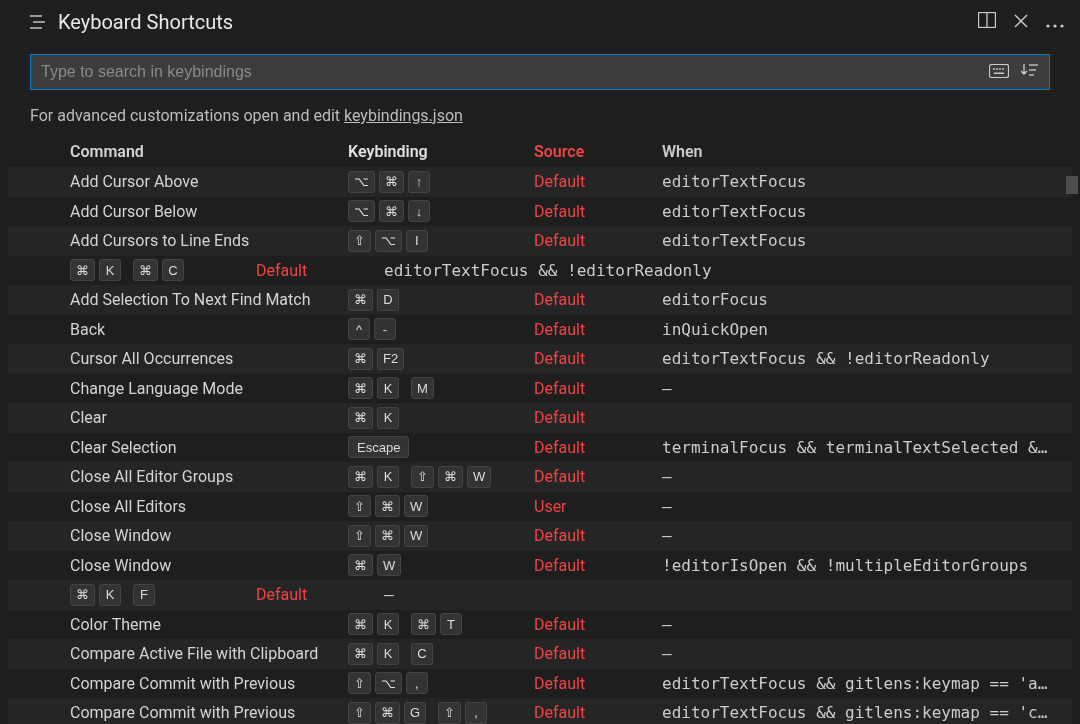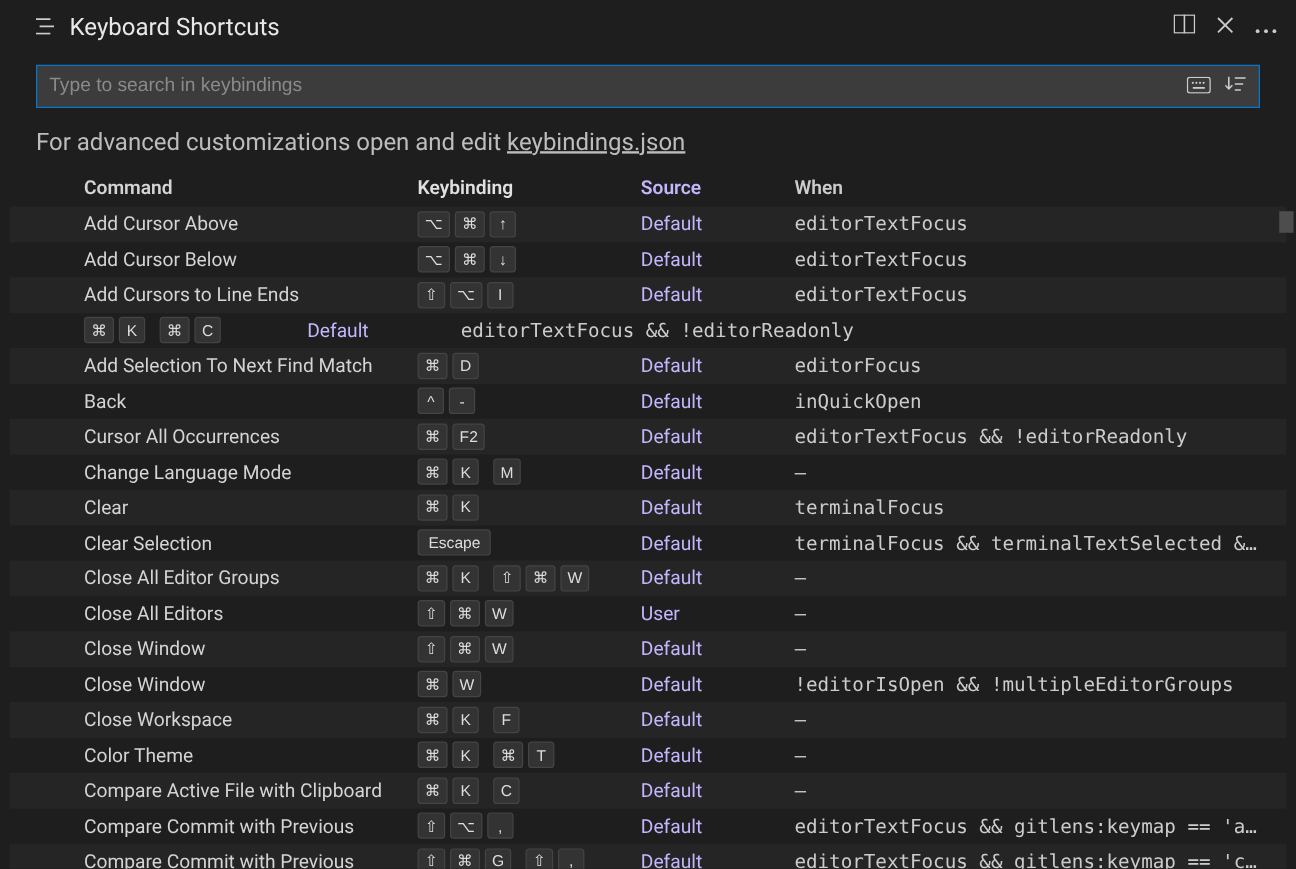--- a/index.html
+++ b/index.html
@@ -55,21 +55,21 @@
     font-size: 16px;
   }
   .search-input::placeholder { color: #8a8a8a; }
   .search-icons {
     display: flex;
     gap: 12px;
     align-items: center;
   }
   .hint-row {
     padding: 16px 30px 10px 30px;
-    font-size: 20px;
+    font-size: 16px;
     color: #bdbdbd;
   }
   .hint-link {
     text-decoration: underline;
     color: #bdbdbd;
     cursor: pointer;
   }
   .table {
     padding: 0 8px 0 8px;
   }
@@ -85,21 +85,21 @@
   .row {
     display: flex;
     align-items: center;
     height: 29.5px;
     font-size: 16px;
     padding-left: 62px;
   }
   .row:nth-child(odd) { background: #252526; }
   .col-command { width: 278px; flex-shrink:0; color:#d4d4d4; white-space:nowrap; overflow:hidden; text-overflow:ellipsis; padding-right:10px;}
   .col-key { width: 186px; flex-shrink:0;}
-  .col-source { width: 128px; flex-shrink:0; color:#c4b5fd;}
+  .col-source { width: 128px; flex-shrink:0; color:#ef4444;}
   .col-when { flex: 1; font-family: "SF Mono", Menlo, Consolas, monospace; color:#cccccc; white-space:nowrap; overflow:hidden; text-overflow:ellipsis; padding-right:20px;}
   .header-row .col-when { font-family: inherit; }
   .keyseq { display:flex; gap:4px; flex-wrap:nowrap;}
   .key {
     background: #333333;
     border: 1px solid #444444;
     border-radius: 3px;
     min-width: 22px;
     height: 22px;
     padding: 0 5px;
@@ -294,21 +294,20 @@
       </div>
       <div class="row">
         <div class="col-command">Clear</div>
         <div class="col-key">
           <div class="keyseq">
             <span class="key">⌘</span>
             <span class="key">K</span>
           </div>
         </div>
         <div class="col-source">Default</div>
-        <div class="col-when">terminalFocus</div>
       </div>
       <div class="row">
         <div class="col-command">Clear Selection</div>
         <div class="col-key">
           <div class="keyseq">
             <span class="key word">Escape</span>
           </div>
         </div>
         <div class="col-source">Default</div>
         <div class="col-when">terminalFocus &amp;&amp; terminalTextSelected &amp;&amp; …</div>
@@ -357,21 +356,20 @@
         <div class="col-key">
           <div class="keyseq">
             <span class="key">⌘</span>
             <span class="key">W</span>
           </div>
         </div>
         <div class="col-source">Default</div>
         <div class="col-when">!editorIsOpen &amp;&amp; !multipleEditorGroups</div>
       </div>
       <div class="row">
-        <div class="col-command">Close Workspace</div>
         <div class="col-key">
           <div class="keyseq">
             <span class="key">⌘</span>
             <span class="key">K</span>
             <span class="key-spacer"></span>
             <span class="key">F</span>
           </div>
         </div>
         <div class="col-source">Default</div>
         <div class="col-when"><span class="dash">—</span></div>

